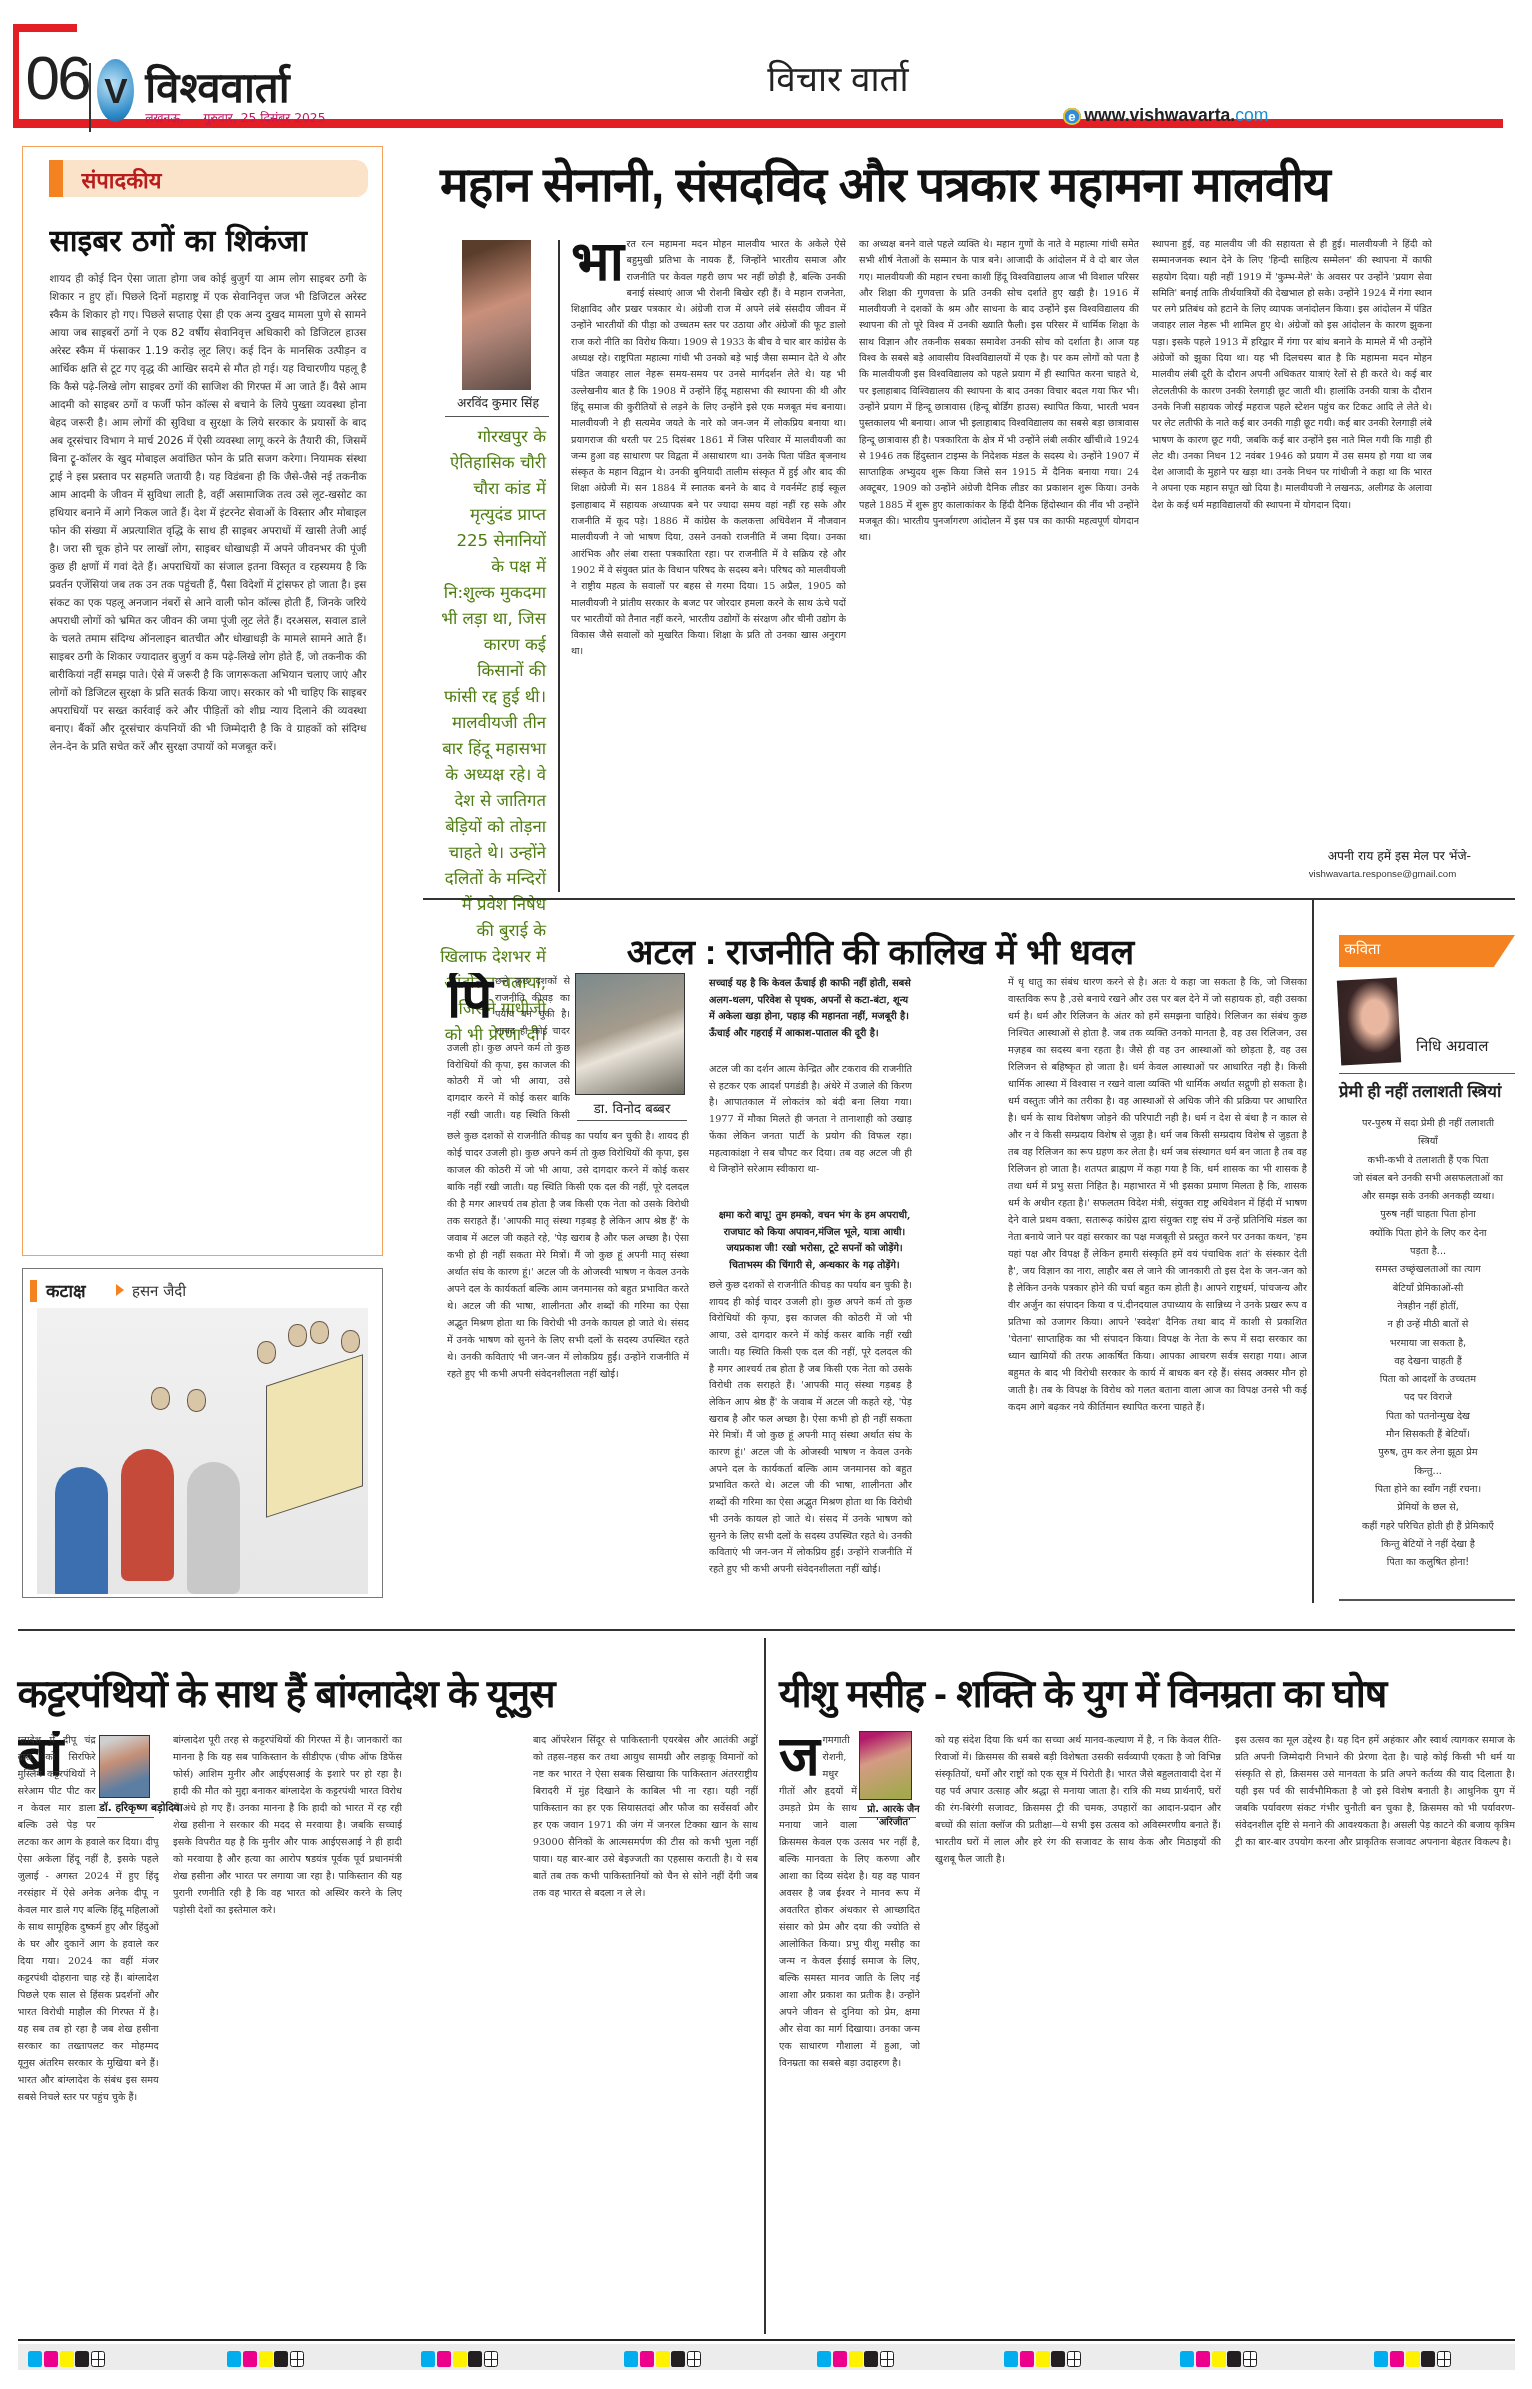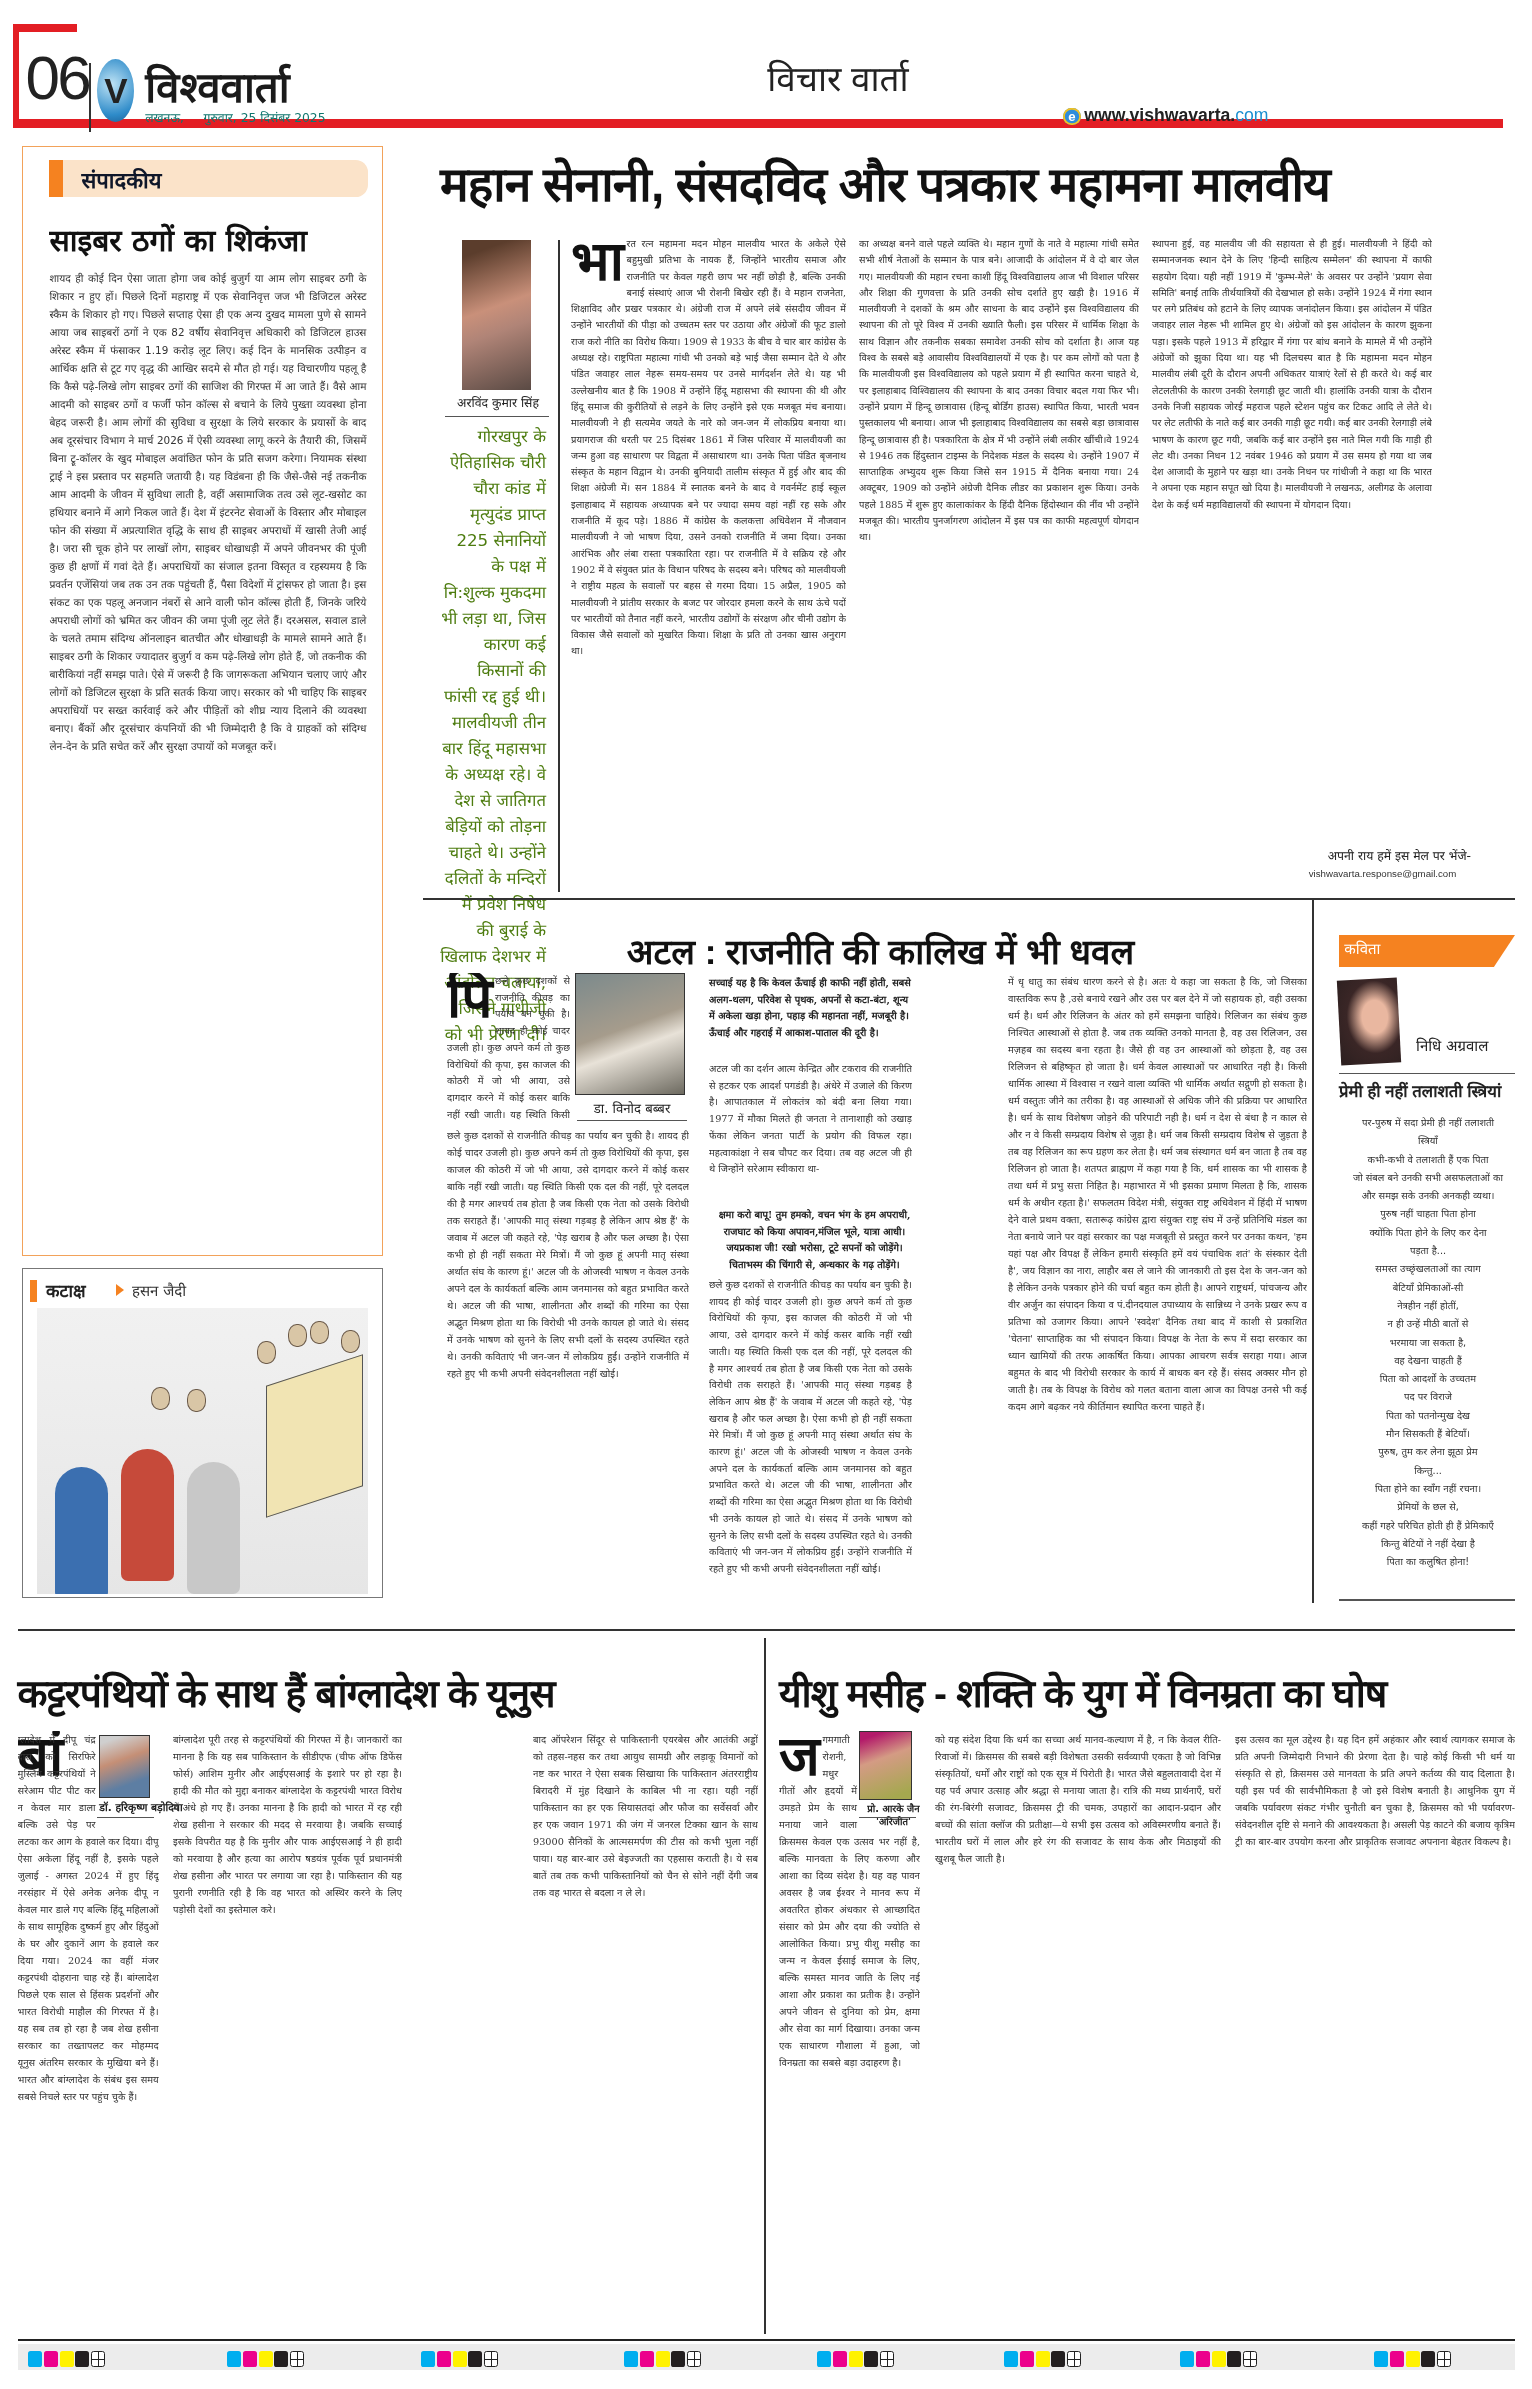--- a/index.html
+++ b/index.html
@@ -9,31 +9,31 @@
   
   .mast { position: absolute; left: 13.2px; top: 24px; width: 1506px; height: 104px; }
   .mast .redtop { position: absolute; left: 0; top: 0; width: 64px; height: 8px; background: #e31e24; }
   .mast .redleft { position: absolute; left: 0; top: 0; width: 6.2px; height: 104px; background: #e31e24; }
   .mast .redbottom { position: absolute; left: 0; top: 95px; width: 1490px; height: 8.8px; background: #e31e24; }
   .pageno { position: absolute; left: 12.3px; top: 17.6px; font-size: 62px; font-family: "Liberation Sans", sans-serif; color: #222; letter-spacing: -2.6px; }
   .mast .vsep { position: absolute; left: 76px; top: 39px; width: 1.8px; height: 69px; background: #333; }
   .logo { position: absolute; left: 84px; top: 35px; width: 37px; height: 63px; border-radius: 50%; background: radial-gradient(circle at 40% 40%, #bfe3f5, #2e8bc9 70%, #1c5e94); }
   .logo span { position: absolute; left: 7px; top: 12.3px; font-size: 35px; font-weight: bold; color: #222; font-family: "Liberation Sans", sans-serif; }
   .brand { position: absolute; left: 132px; top: 33px; font-size: 42px; font-weight: bold; color: #1a1a1a; font-family: "Liberation Sans", sans-serif; }
-  .dateline { position: absolute; left: 132px; top: 85px; font-size: 12.3px; color: #0f766e; }
+  .dateline { position: absolute; left: 132px; top: 85px; font-size: 12.3px; color: #be185d; }
   .section-title { position: absolute; left: 754px; top: 30px; font-size: 35px; color: #222; font-family: "Liberation Sans", sans-serif; }
   .website { position: absolute; left: 1050px; top: 81px; font-size: 17.6px; font-weight: bold; color: #222; font-family: "Liberation Sans", sans-serif; }
   .website .com { color: #1b8fd0; font-weight: normal; }
   .ie-icon { display: inline-block; width: 17.6px; height: 17.6px; border-radius: 50%; background: #2f8ddb; color: #fff; font-size: 13.2px; text-align: center; line-height: 17.6px; margin-right: 3.5px; vertical-align: middle; box-shadow: 0 0 0 1.8px #f4c21f inset; }
 
   
   .editorial { position: absolute; left: 22px; top: 146px; width: 361px; height: 1110px; border: 1.8px solid #f2a25a; }
   .ed-label { position: absolute; left: 26.4px; top: 13.2px; width: 319px; height: 37px; background: #fbe3c9; border-radius: 0 12.3px 12.3px 0; }
   .ed-label::before { content: ""; position: absolute; left: 0; top: 0; width: 14px; height: 37px; background: #f58220; }
-  .ed-label span { position: absolute; left: 32px; top: 3.5px; font-size: 22px; font-weight: bold; color: #0f172a; }
+  .ed-label span { position: absolute; left: 32px; top: 3.5px; font-size: 22px; font-weight: bold; color: #b91c1c; }
   .ed-headline { position: absolute; left: 26.4px; top: 72px; font-size: 30px; font-weight: bold; color: #111; }
   .ed-body { position: absolute; left: 26.4px; top: 122px; width: 317px; font-size: 10.4px; line-height: 18px; color: #333; text-align: justify; }
 
   .cartoon { position: absolute; left: 22px; top: 1268px; width: 361px; height: 330px; border: 1.8px solid #777; }
   .cartoon .cbar { position: absolute; left: 7px; top: 10.6px; width: 7px; height: 22px; background: #f58220; }
   .cartoon .ctitle { position: absolute; left: 23px; top: 8.8px; font-size: 17.6px; font-weight: bold; color: #222; }
   .cartoon .cicon { position: absolute; left: 93px; top: 15px; width: 0; height: 0; border-left: 8.8px solid #f58220; border-top: 6.2px solid transparent; border-bottom: 6.2px solid transparent; }
   .cartoon .cauth { position: absolute; left: 109px; top: 10.6px; font-size: 15px; color: #333; text-align: center; }
   .cartoon .art { position: absolute; left: 14px; top: 39px; width: 331px; height: 286px; background: linear-gradient(#f1f1f1, #e6e6e6); overflow: hidden; }
   .art .factory { position: absolute; right: 5.3px; top: 62px; width: 97px; height: 132px; background: #f1e4b3; border: 1.8px solid #555; transform: skewY(-18deg); }

